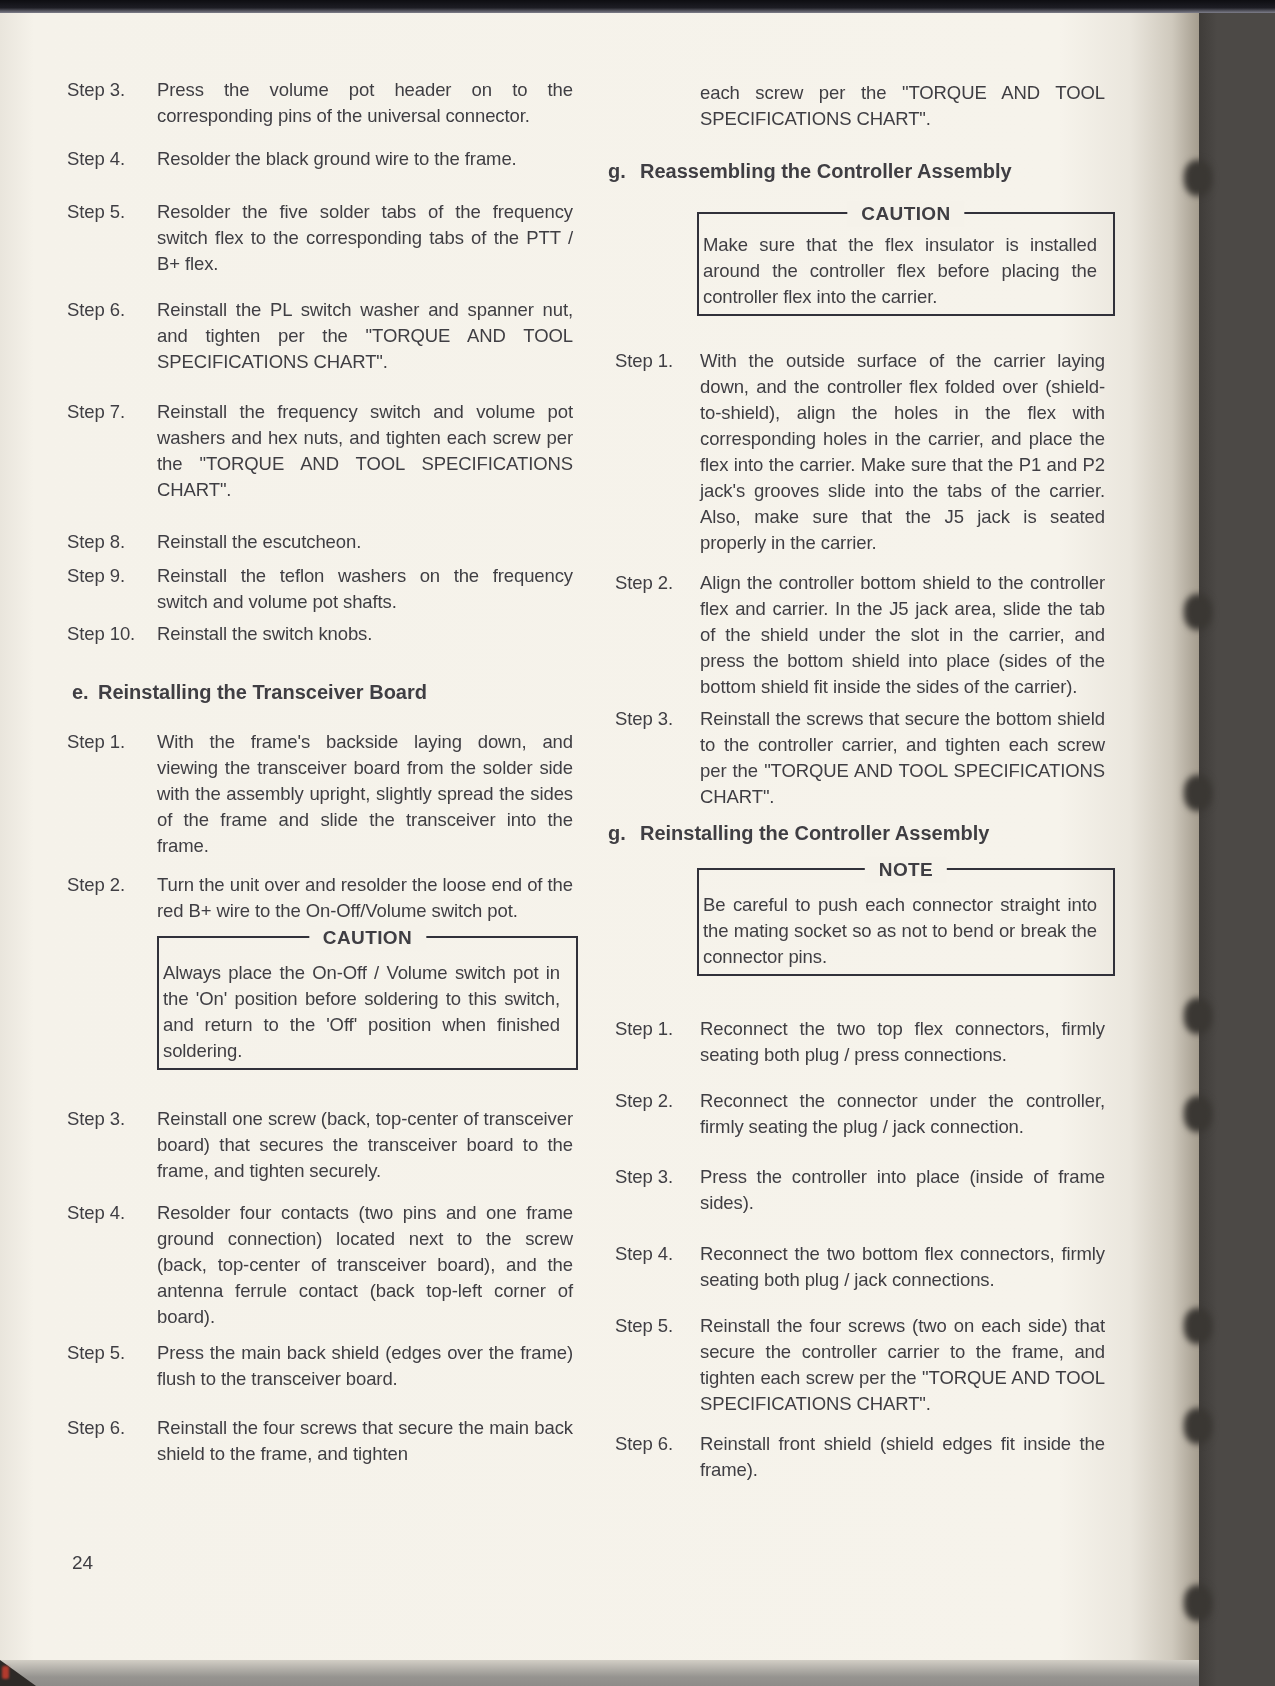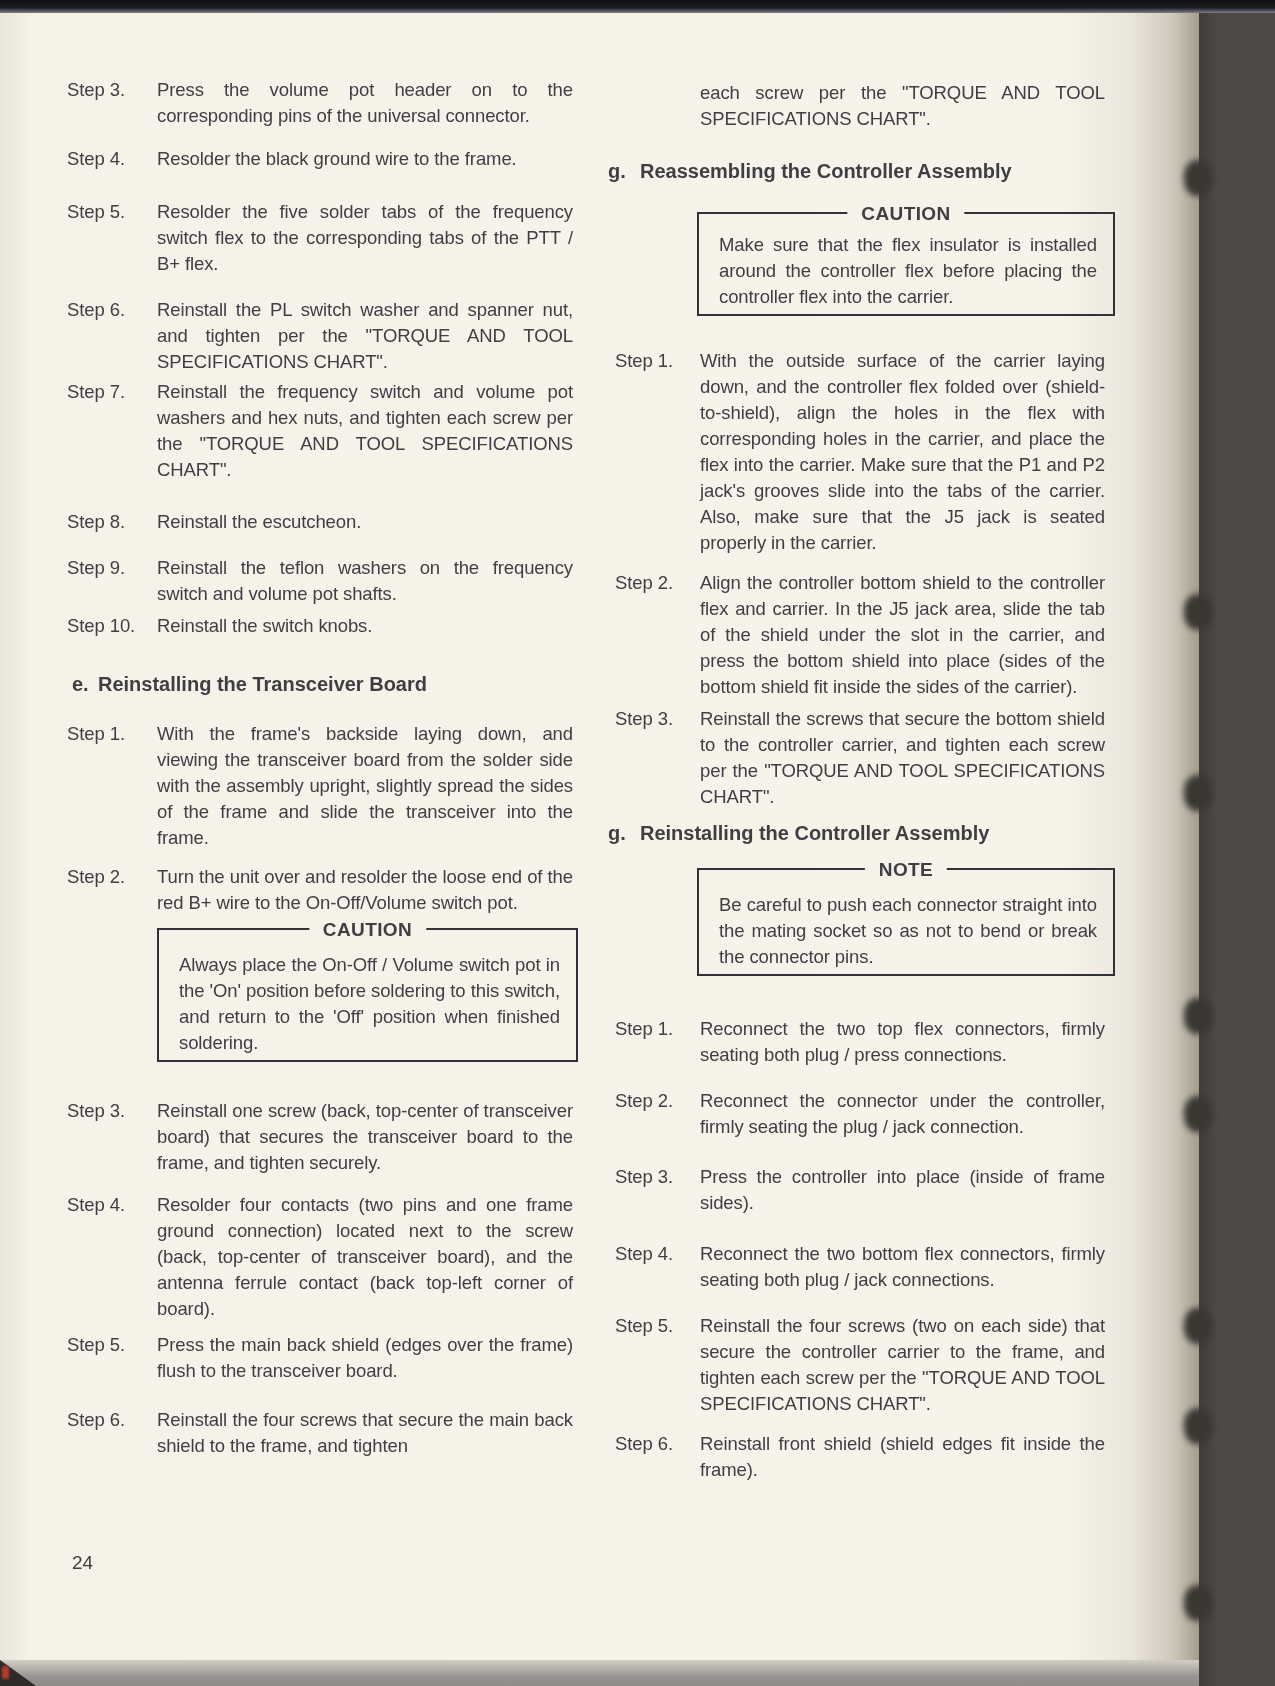--- a/index.html
+++ b/index.html
@@ -54,21 +54,21 @@
   .step .lbl { flex:0 0 90px; white-space:nowrap; }
   .col-right .step .lbl { flex:0 0 92px; padding-left:7px; }
   .step .txt { flex:1; text-align:justify; }
   .para { margin-left:92px; width:405px; text-align:justify; }
   .heading { display:flex; font-weight:bold; font-size:20px; letter-spacing:0; }
   .col-left .heading .pfx  { flex:0 0 31px; padding-left:5px; }
   .col-right .heading .pfx { flex:0 0 32px; }
   
   .callout {
     position:relative; border:2.5px solid #31313a;
-    margin-left:90px; width:421px; padding:22px 16px 4px 20px;
+    margin-left:90px; width:421px; padding:22px 16px 4px 4px;
   }
   .col-right .callout { margin-left:89px; width:418px; }
   .callout.tight { padding-top:18px; }
   .callout .legend {
     position:absolute; top:-13px; left:50%; transform:translateX(-50%);
     background:#f5f2ea; padding:0 14px; font-weight:bold;
     font-size:19px; letter-spacing:0.4px; white-space:nowrap;
   }
   .callout .cbody { text-align:justify; }
   .page-number { position:absolute; left:72px; top:1552px; font-size:19px; }
@@ -102,29 +102,29 @@
     <span class="txt">Resolder the black ground wire to the frame.</span>
   </div>
   <div class="step" style="margin-top:27px">
     <span class="lbl">Step 5.</span>
     <span class="txt">Resolder the five solder tabs of the frequency switch flex to the corresponding tabs of the PTT / B+ flex.</span>
   </div>
   <div class="step" style="margin-top:20px">
     <span class="lbl">Step 6.</span>
     <span class="txt">Reinstall the PL switch washer and spanner nut, and tighten per the "TORQUE AND TOOL SPECIFICATIONS CHART".</span>
   </div>
-  <div class="step" style="margin-top:4px">
+  <div class="step" style="margin-top:24px">
     <span class="lbl">Step 7.</span>
     <span class="txt">Reinstall the frequency switch and volume pot washers and hex nuts, and tighten each screw per the "TORQUE AND TOOL SPECIFICATIONS CHART".</span>
   </div>
   <div class="step" style="margin-top:26px">
     <span class="lbl">Step 8.</span>
     <span class="txt">Reinstall the escutcheon.</span>
   </div>
-  <div class="step" style="margin-top:20px">
+  <div class="step" style="margin-top:8px">
     <span class="lbl">Step 9.</span>
     <span class="txt">Reinstall the teflon washers on the frequency switch and volume pot shafts.</span>
   </div>
   <div class="step" style="margin-top:6px">
     <span class="lbl">Step 10.</span>
     <span class="txt">Reinstall the switch knobs.</span>
   </div>
 
   <div class="heading" style="margin-top:32px">
     <span class="pfx">e.</span>

